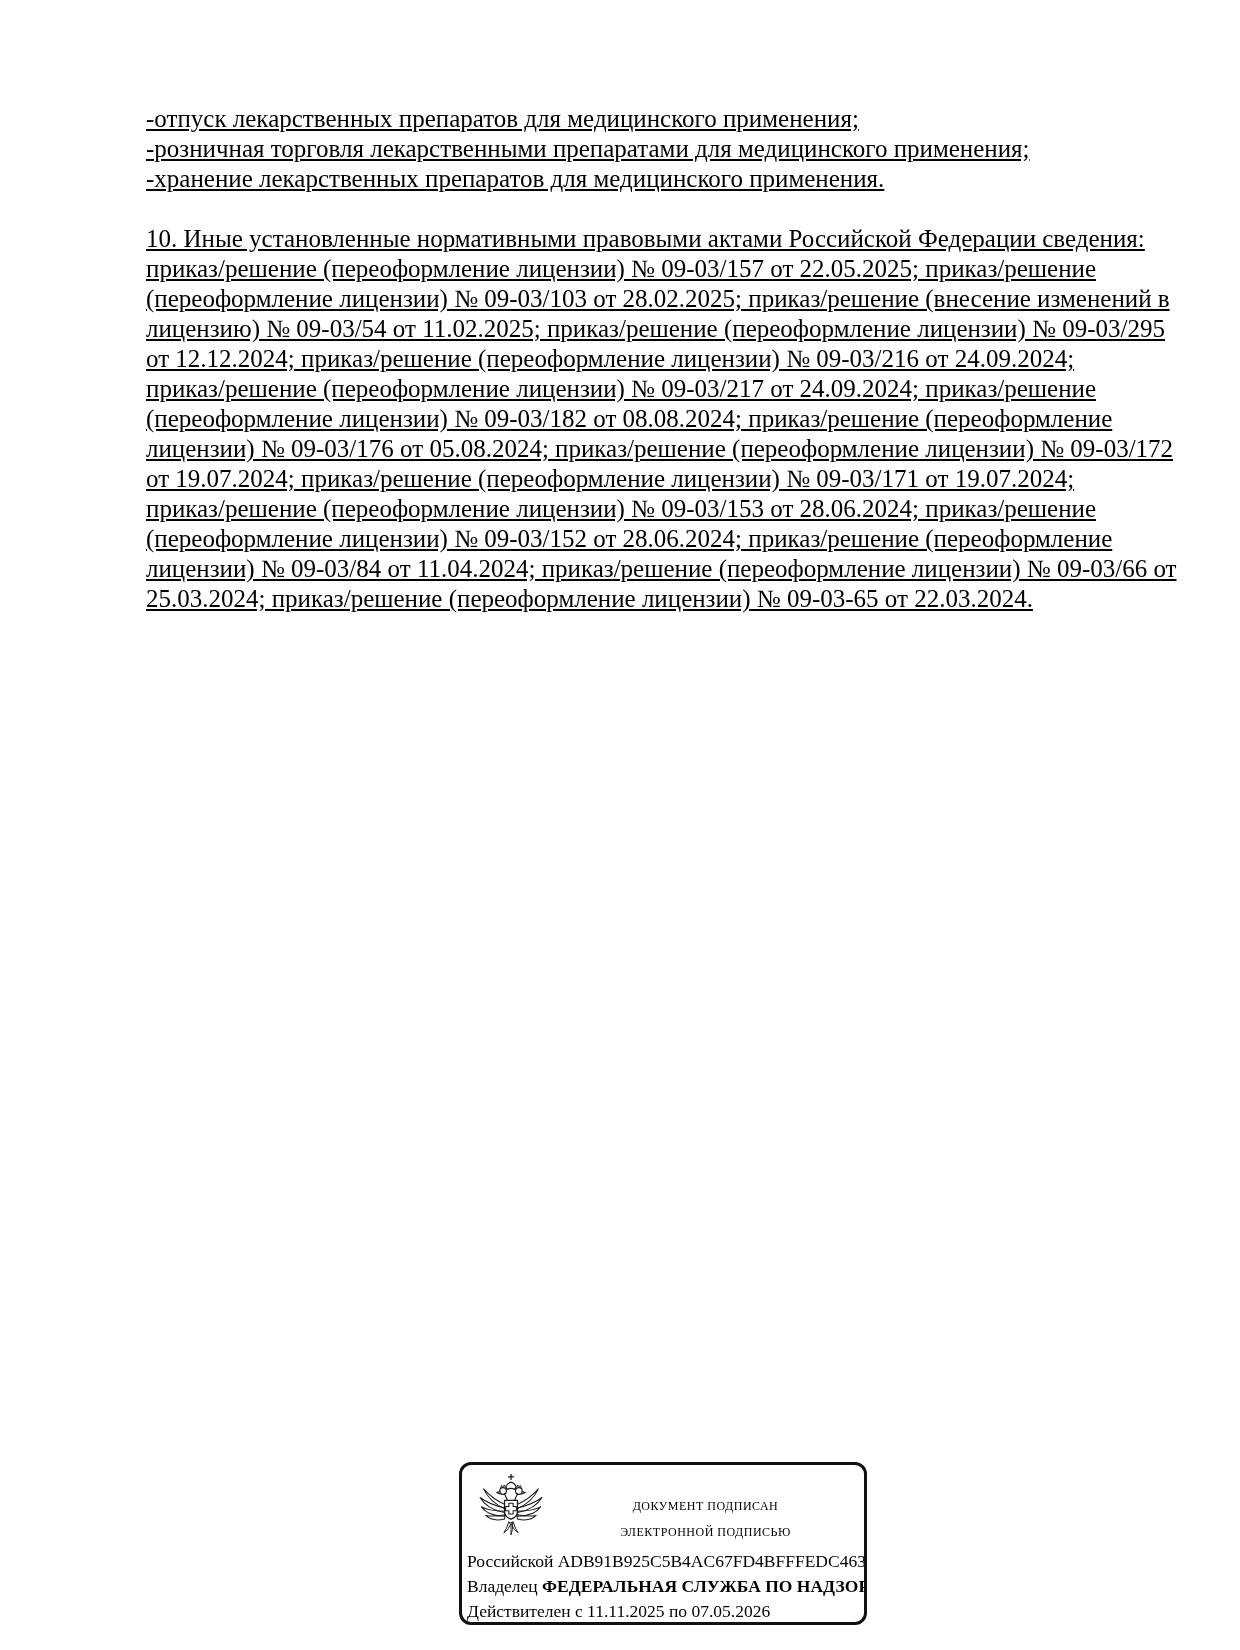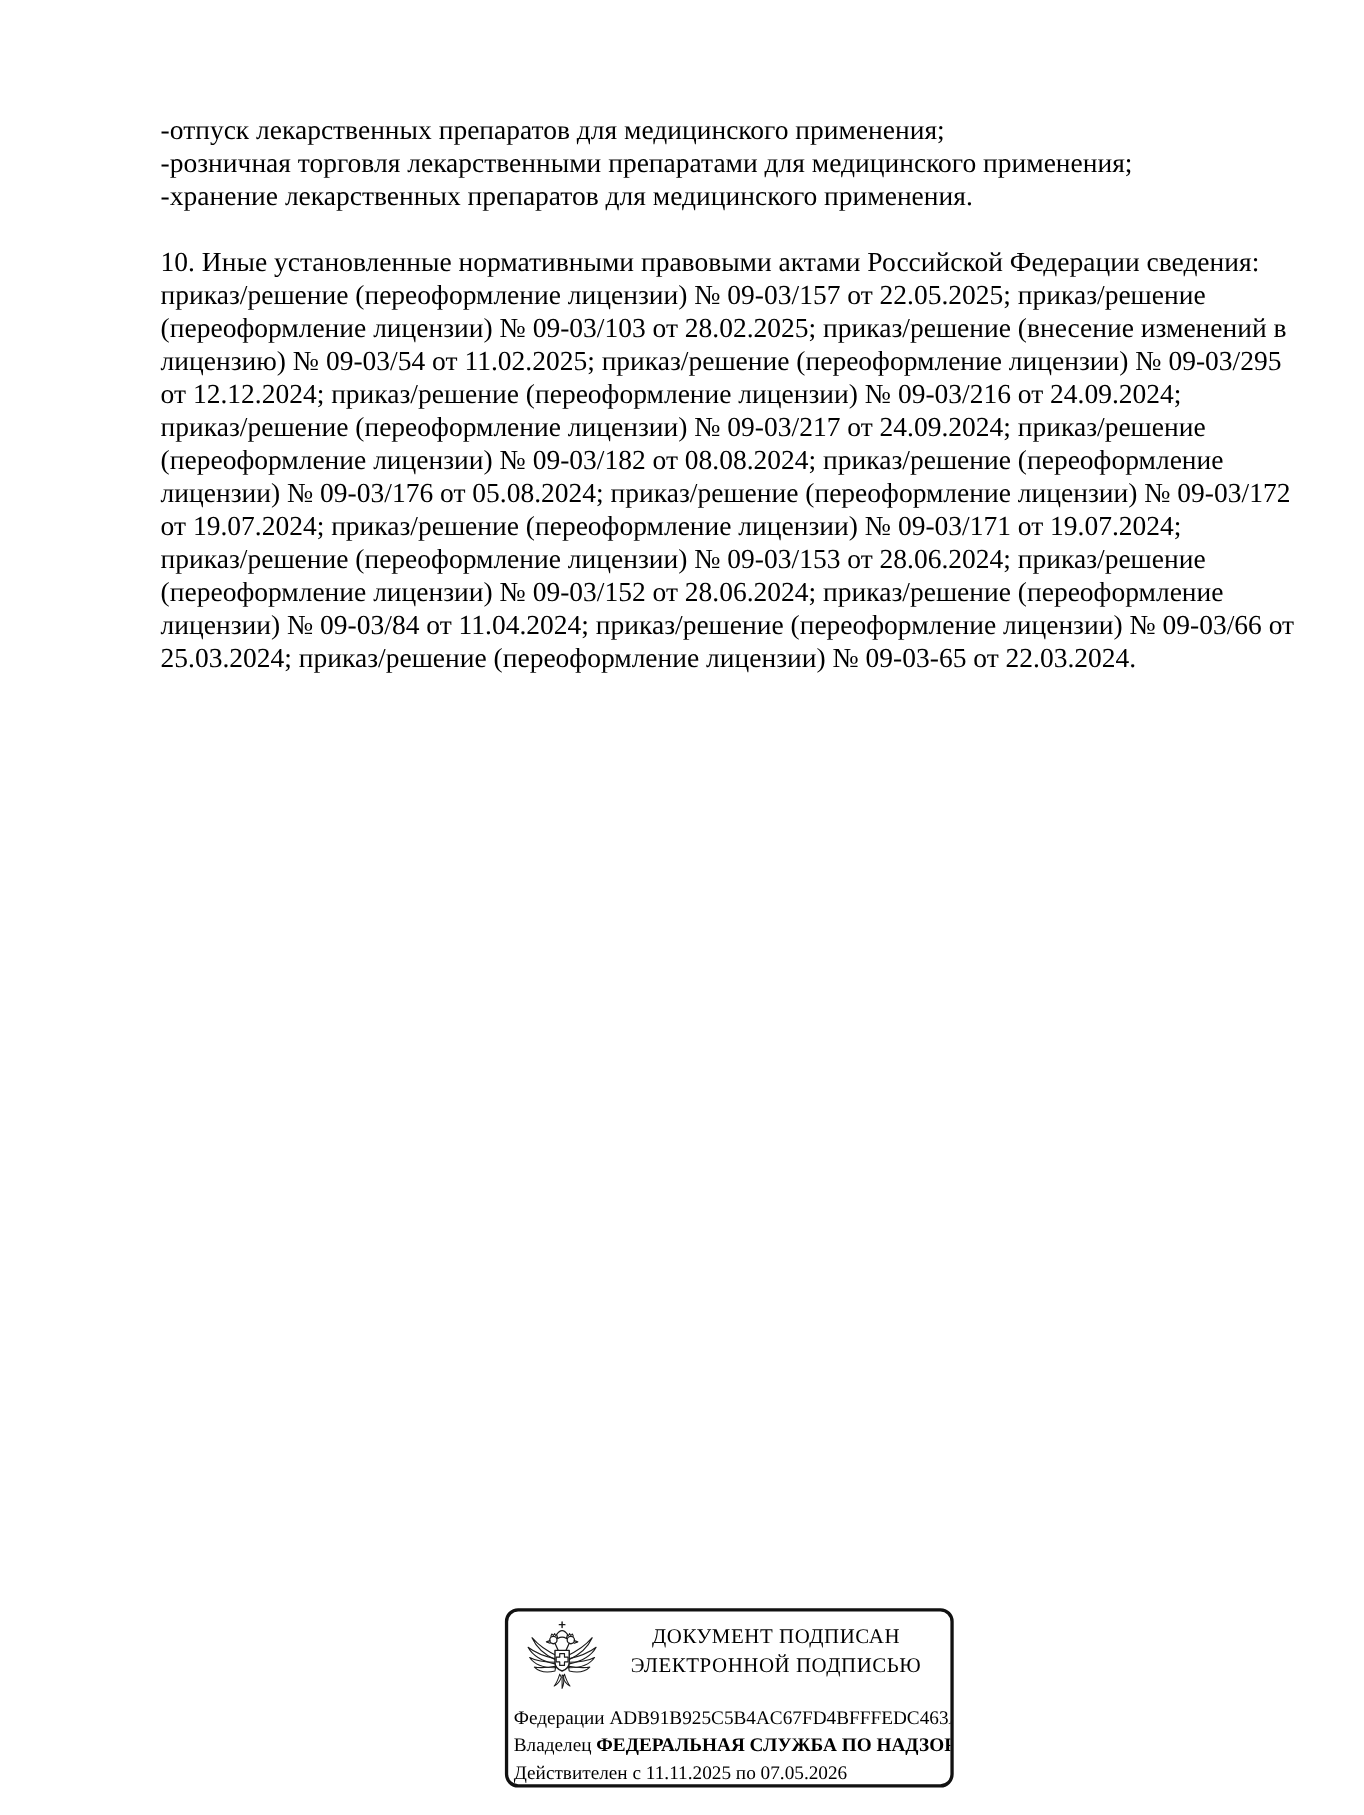--- a/index.html
+++ b/index.html
@@ -15,20 +15,21 @@
     color: #000000;
     overflow: hidden;
   }
   .doc-body {
     position: absolute;
     left: 146px;
     top: 104px;
     width: 1060px;
     font-size: 25px;
     line-height: 30px;
+    text-decoration: underline;
   }
   .doc-par {
     white-space: pre;
     margin: 0 0 30px 0;
   }
   .stamp {
     position: absolute;
     left: 459px;
     top: 1462px;
     width: 408px;
@@ -46,24 +47,24 @@
   }
   .stamp-emblem {
     width: 72px;
     height: 72px;
     margin: 8px 0 0 13px;
     flex: 0 0 auto;
   }
   .stamp-title {
     flex: 1 1 auto;
     text-align: center;
-    font-size: 19px;
+    font-size: 12px;
     line-height: 26px;
     letter-spacing: 0.5px;
-    padding-top: 11px;
+    padding-top: 28px;
     white-space: pre-line;
   }
   .stamp-lines {
     margin-top: 8px;
     padding-left: 5px;
     font-size: 17.5px;
     line-height: 25px;
     white-space: nowrap;
   }
   .stamp-line { white-space: nowrap; }
@@ -126,17 +127,17 @@
 
         <path d="M41,38 h18 v15 q0,8 -9,11 q-9,-3 -9,-11 z" fill="#ffffff" stroke-width="1.8"></path>
 
         <path d="M47,42 h6 v4.5 h4.5 v6 h-4.5 v4.5 h-6 v-4.5 h-4.5 v-6 h4.5 z" fill="#ffffff" stroke-width="1.5"></path>
       </g>
     </svg>
     <div class="stamp-title">ДОКУМЕНТ ПОДПИСАН
 ЭЛЕКТРОННОЙ ПОДПИСЬЮ</div>
   </div>
   <div class="stamp-lines">
-    <div class="stamp-line"><span>Федерации </span><span>ADB91B925C5B4AC67FD4BFFFEDC463AE</span></div>
+    <div class="stamp-line"><span>Российской </span><span>ADB91B925C5B4AC67FD4BFFFEDC463AE</span></div>
     <div class="stamp-line"><span>Владелец </span><span class="bold">ФЕДЕРАЛЬНАЯ СЛУЖБА ПО НАДЗОРУ В СФ</span></div>
     <div class="stamp-line">Действителен с 11.11.2025 по 07.05.2026</div>
   </div>
 </div>
 
 </body></html>

